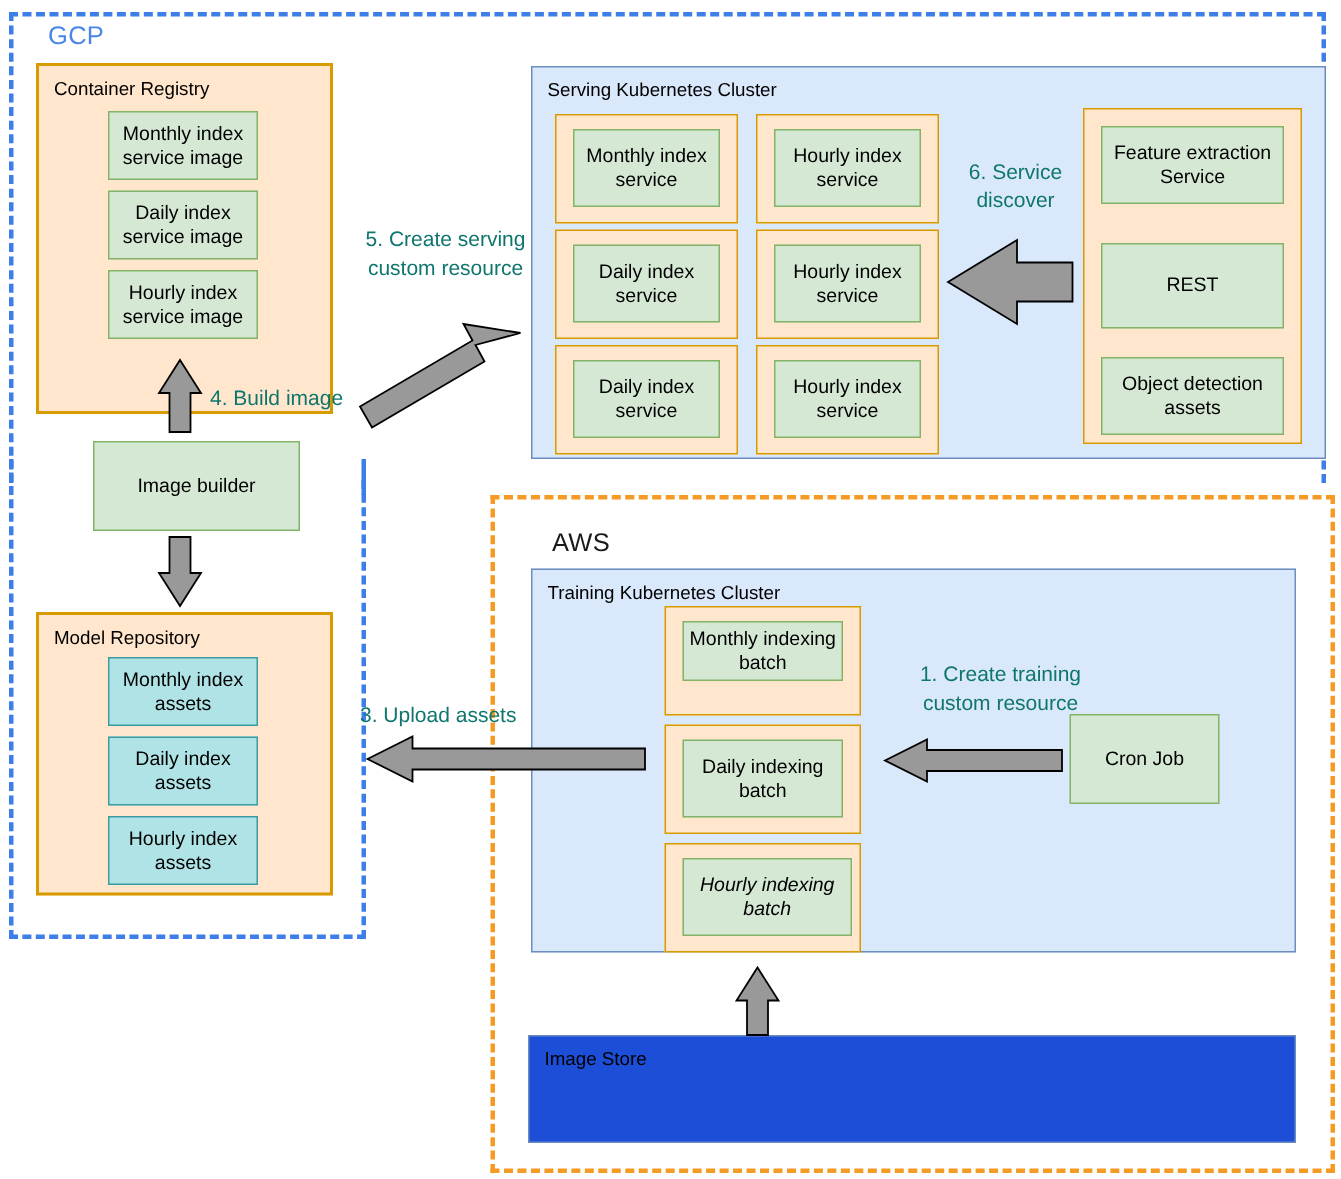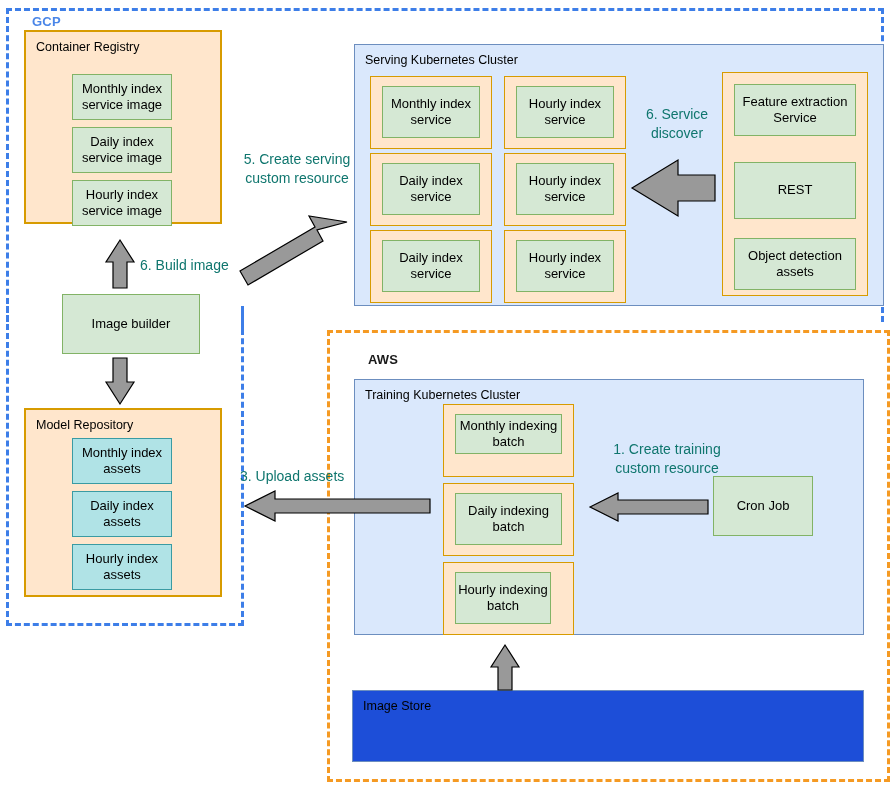--- a/index.html
+++ b/index.html
@@ -7,21 +7,21 @@
        font-family:"Liberation Sans",sans-serif;color:#000;}
   #canvas{position:absolute;left:0;top:0;width:894px;height:786px;}
 
   .abs{position:absolute;box-sizing:border-box;}
 
   
   .region{border-style:dashed;background:transparent;}
   .region-gcp{border:3px dashed #3d7ee8;}
   .region-aws{border:3px dashed #f59a23;}
 
-  .region-label{position:absolute;font-weight:bold;font-size:13px;letter-spacing:.2px;}
+  .region-label{position:absolute;font-weight:normal;font-size:17px;letter-spacing:.2px;}
   .label-gcp{color:#4a86e8;}
   .label-aws{color:#1a1a1a;}
 
   
   .box{position:absolute;box-sizing:border-box;display:flex;
        align-items:center;justify-content:center;text-align:center;
        font-size:13px;line-height:1.25;}
   .box-orange{background:#ffe6cc;border:2px solid #d79b00;}
   .box-orange-thin{background:#ffe6cc;border:1.5px solid #d79b00;}
   .box-green{background:#d5e8d4;border:1.5px solid #82b366;}
@@ -50,21 +50,21 @@
 
   <div class="abs region region-gcp" style="left:6px;top:8px;width:878px;height:314px;border-bottom:none;"></div>
   <div class="abs region region-gcp" style="left:6px;top:306px;width:238px;height:320px;border-top:none;border-right:none;"></div>
   <div class="abs" style="left:241px;top:306px;width:3px;height:24px;background:#3d7ee8;"></div>
   <div class="abs region region-gcp" style="left:241px;top:320px;width:3px;height:306px;border:none;border-left:3px dashed #3d7ee8;"></div>
   <div class="region-label label-gcp" style="left:32px;top:14px;">GCP</div>
 
   <div class="abs region region-aws" style="left:327px;top:330px;width:563px;height:452px;"></div>
   <div class="region-label label-aws" style="left:368px;top:352px;text-align:center;">AWS</div>
 
-  <div class="ctr box-orange" style="left:24px;top:30px;width:198px;height:194px;padding-left:28px;">
+  <div class="ctr box-orange" style="left:24px;top:42px;width:198px;height:234px;padding-left:28px;">
     <div class="container-title">Container Registry</div>
   </div>
   <div class="box box-green" style="left:72px;top:74px;width:100px;height:46px;">
     <span style="white-space:pre-line;">Monthly index
 service image</span>
   </div>
   <div class="box box-green" style="left:72px;top:127px;width:100px;height:46px;">
     <span style="white-space:pre-line;">Daily index
 service image</span>
   </div>
@@ -156,40 +156,40 @@
 batch</span>
   </div>
 
   <div class="ctr box-orange-thin" style="left:443px;top:483px;width:131px;height:73px;"></div>
   <div class="box box-green" style="left:455px;top:493px;width:107px;height:52px;">
     <span style="white-space:pre-line;">Daily indexing
 batch</span>
   </div>
 
   <div class="ctr box-orange-thin" style="left:443px;top:562px;width:131px;height:73px;"></div>
-  <div class="box box-green" style="left:455px;top:572px;width:96px;height:52px;">
+  <div class="box box-green" style="left:455px;top:572px;width:113px;height:52px;font-style:italic;">
     <span style="white-space:pre-line;">Hourly indexing
 batch</span>
   </div>
 
   <div class="box box-green" style="left:713px;top:476px;width:100px;height:60px;">
     <span>Cron Job</span>
   </div>
 
   <div class="ctr box-yellow" style="left:352px;top:690px;width:512px;height:72px;">
     <div class="container-title">Image Store</div>
   </div>
 
   <div class="caption" style="left:222px;top:150px;width:150px;white-space:pre-line;">5. Create serving
 custom resource</div>
 
   <div class="caption" style="left:632px;top:105px;width:90px;white-space:pre-line;">6. Service
 discover</div>
 
-  <div class="caption caption-left" style="left:140px;top:256px;width:120px;white-space:pre-line;">6. Build image</div>
+  <div class="caption caption-left" style="left:140px;top:256px;width:120px;white-space:pre-line;">4. Build image</div>
 
   <div class="caption caption-left" style="left:240px;top:467px;width:140px;white-space:pre-line;">3. Upload assets</div>
 
   <div class="caption" style="left:592px;top:440px;width:150px;white-space:pre-line;">1. Create training
 custom resource</div>
 
 
   <svg class="arrows" viewBox="0 0 894 786">
 
     <polygon class="arrowshape" points="120,240 134,262 127,262 127,288 113,288 113,262 106,262"></polygon>

